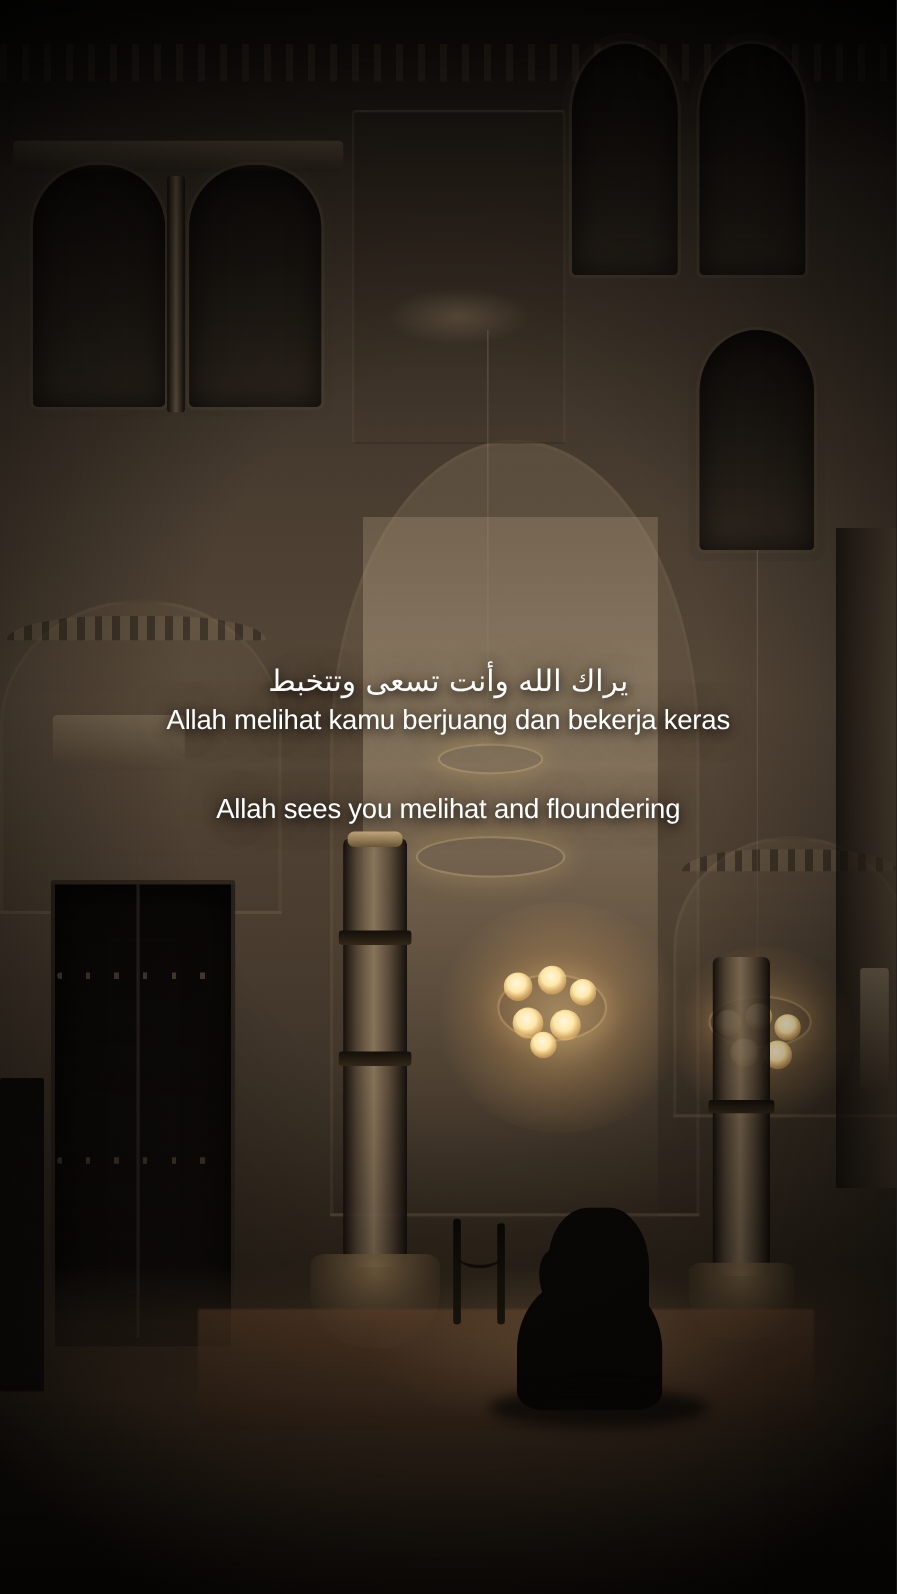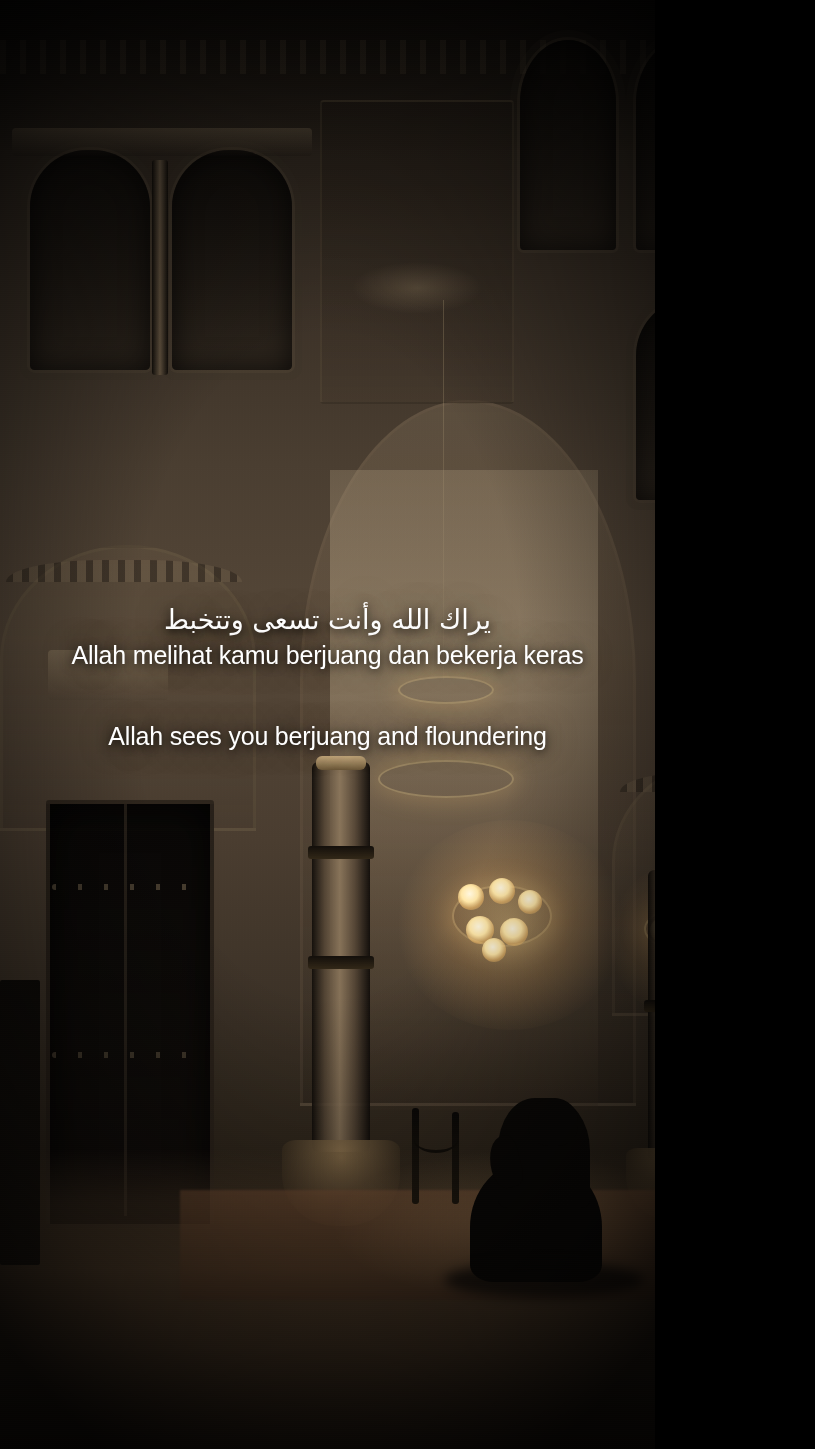--- a/index.html
+++ b/index.html
@@ -5,21 +5,21 @@
   html, body {
     margin: 0;
     padding: 0;
     background: #000;
   }
   body {
     font-family: "Liberation Sans", sans-serif;
   }
   .frame {
     position: relative;
-    width: 655px;
+    width: 815px;
     height: 1449px;
     overflow: hidden;
     background: #404040;
   }
 
   
   .scene {
     position: absolute;
     inset: 0;
     overflow: hidden;
@@ -252,16 +252,16 @@
 
     <div style="position:absolute;left:0px;top:980px;width:40px;height:285px;background:linear-gradient(180deg,rgba(8,6,4,0.9),rgba(18,14,10,0.8));border-radius:2px;"></div>
 
     <div class="vignette"></div>
     <div class="grain"></div>
   </div>
 
   <div class="caption">
     <div class="cap-arabic">يراك الله وأنت تسعى وتتخبط</div>
     <div class="cap-line cap-id">Allah melihat kamu berjuang dan bekerja keras</div>
-    <div class="cap-line cap-en">Allah sees you berjuang and floundering</div>
+    <div class="cap-line cap-en">Allah sees you melihat and floundering</div>
   </div>
 
 </div>
 
 </body></html>

